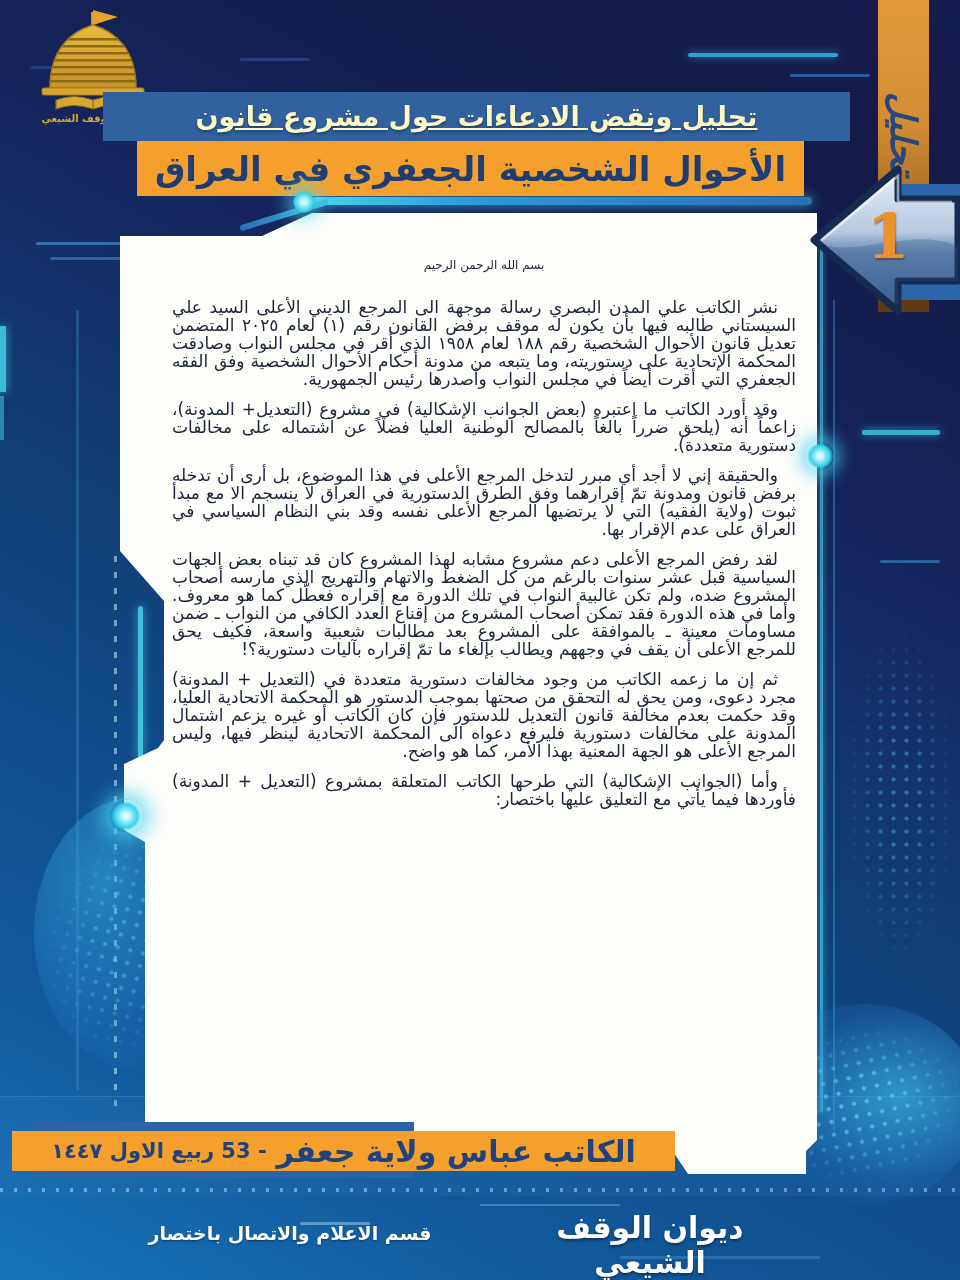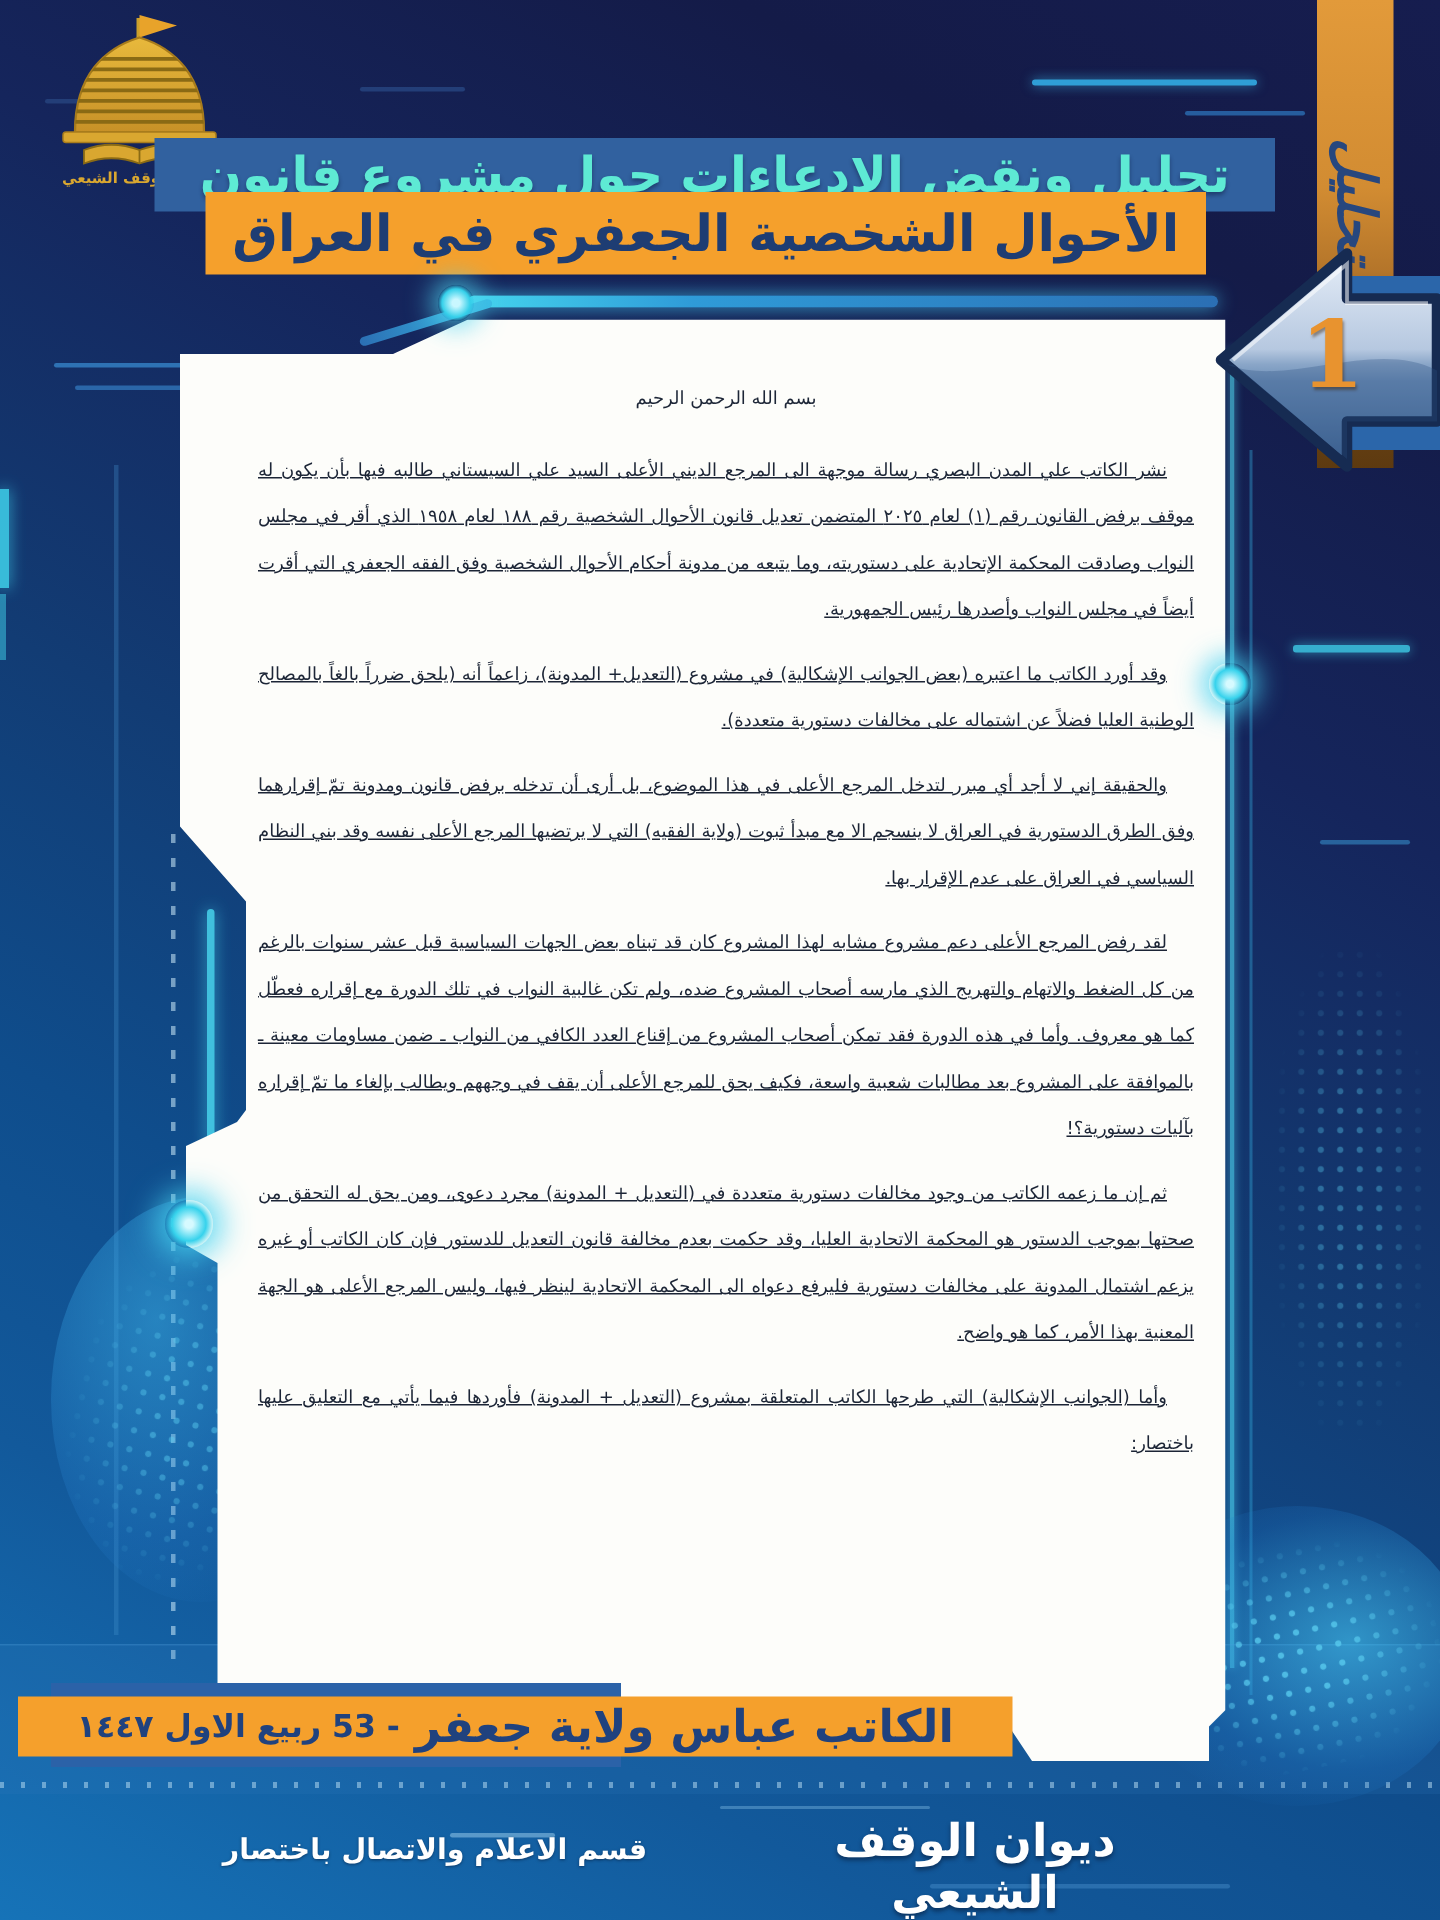--- a/index.html
+++ b/index.html
@@ -56,23 +56,23 @@
     background:radial-gradient(ellipse at 65% 45%,rgba(70,200,245,.6),rgba(30,120,200,.25) 55%,transparent 78%);}
   .dots-br{left:770px;top:1030px;width:190px;height:150px;transform:rotate(-12deg);opacity:.9;}
   .b1{left:480px;top:1204px;width:140px;height:2px;background:rgba(130,190,230,.4);}
   .b2{left:620px;top:1256px;width:200px;height:3px;background:rgba(90,160,220,.35);}
   .b3{left:300px;top:1222px;width:70px;height:3px;background:rgba(160,210,240,.5);}
   
   .logo{left:26px;top:8px;width:134px;height:120px;z-index:4;}
   
   .banner-blue{left:103px;top:92px;width:747px;height:49px;background:#31619f;z-index:4;
     display:flex;align-items:center;justify-content:center;}
-  .banner-blue .txt{color:#5eead4;font-weight:bold;font-size:33px;direction:rtl;white-space:nowrap;
-    text-shadow:0 2px 3px rgba(10,20,50,.45);}
-  .banner-orange{left:137px;top:128px;width:667px;height:55px;background:#f5a02c;z-index:4;
+  .banner-blue .txt{color:#fef9c3;font-weight:bold;font-size:27px;direction:rtl;white-space:nowrap;
+    text-shadow:0 2px 3px rgba(10,20,50,.45);text-decoration:underline;}
+  .banner-orange{left:137px;top:141px;width:667px;height:55px;background:#f5a02c;z-index:4;
     display:flex;align-items:center;justify-content:center;}
   .banner-orange .txt{color:#1e3d73;font-weight:bold;font-size:34px;direction:rtl;white-space:nowrap;}
   
   .ribbon{left:878px;top:0;width:51px;height:312px;z-index:3;
     background:linear-gradient(180deg,#e29a3a 0%,#d28c32 40%,#b4752a 58%,#7c4c17 72%,#5d3a10 100%);
     display:flex;justify-content:center;}
   .ribbon .rlabel{writing-mode:vertical-rl;margin-top:92px;font-size:36px;font-weight:bold;font-style:italic;
     color:#27477e;letter-spacing:4px;white-space:nowrap;}
   .shaft-blue{left:896px;top:184px;width:64px;height:116px;background:#2b66aa;z-index:3;}
   .arrow{left:808px;top:158px;width:152px;height:164px;z-index:6;}
@@ -80,21 +80,21 @@
     font-family:"DejaVu Serif",serif;font-weight:bold;font-size:62px;color:#e8932f;
     text-shadow:1px 2px 2px rgba(60,30,0,.45);}
   
   .paper{left:0;top:0;width:960px;height:1280px;background:#fdfdfa;z-index:5;
     filter:drop-shadow(0 5px 9px rgba(0,0,10,.4));
     clip-path:polygon(312px 213px,817px 213px,817px 1140px,806px 1151px,806px 1174px,688px 1174px,
       672px 1150px,145px 1150px,145px 842px,124px 830px,124px 764px,158px 748px,164px 740px,
       164px 601px,120px 551px,120px 236px,262px 236px);}
   .doc{left:172px;top:258px;width:624px;z-index:6;direction:rtl;color:#1c2536;}
   .bismillah{text-align:center;font-size:12px;margin:0 0 26px 0;}
-  .doc-para{font-size:12px;line-height:31px;text-align:justify;text-indent:18px;margin:0 0 12px 0;text-decoration:underline;}
+  .doc-para{font-size:17px;line-height:18px;text-align:justify;text-indent:18px;margin:0 0 12px 0;}
   
   .author-blue{left:34px;top:1122px;width:380px;height:56px;background:#2b62a8;z-index:6;}
   .author-orange{left:12px;top:1131px;width:663px;height:40px;background:#f5a02c;z-index:7;
     display:flex;align-items:center;justify-content:center;direction:rtl;gap:10px;}
   .author-name{font-weight:bold;font-size:30px;color:#20427e;white-space:nowrap;}
   .author-date{font-weight:bold;font-size:21px;color:#20427e;white-space:nowrap;}
   
   .footer-org{left:520px;top:1210px;width:260px;z-index:6;text-align:center;direction:rtl;
     color:#fff;font-weight:bold;font-size:30px;text-shadow:0 2px 3px rgba(5,15,40,.5);}
   .footer-dept{left:140px;top:1222px;width:300px;z-index:6;text-align:center;direction:rtl;

